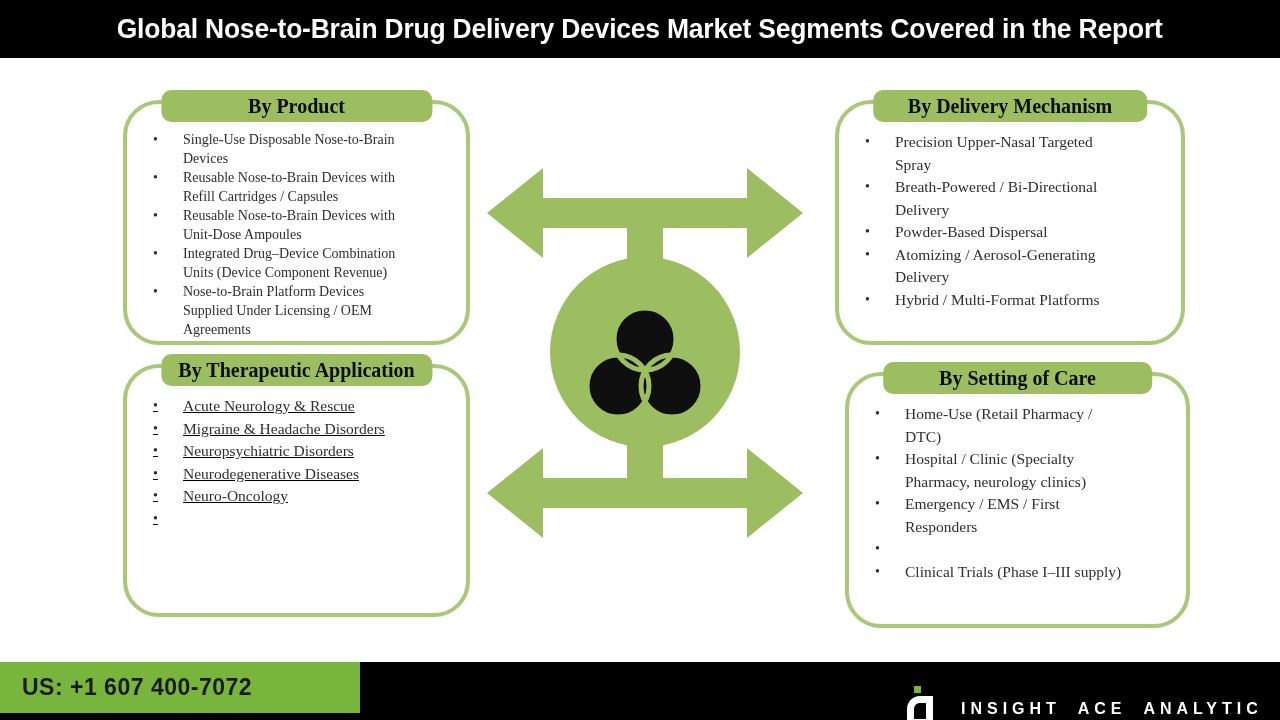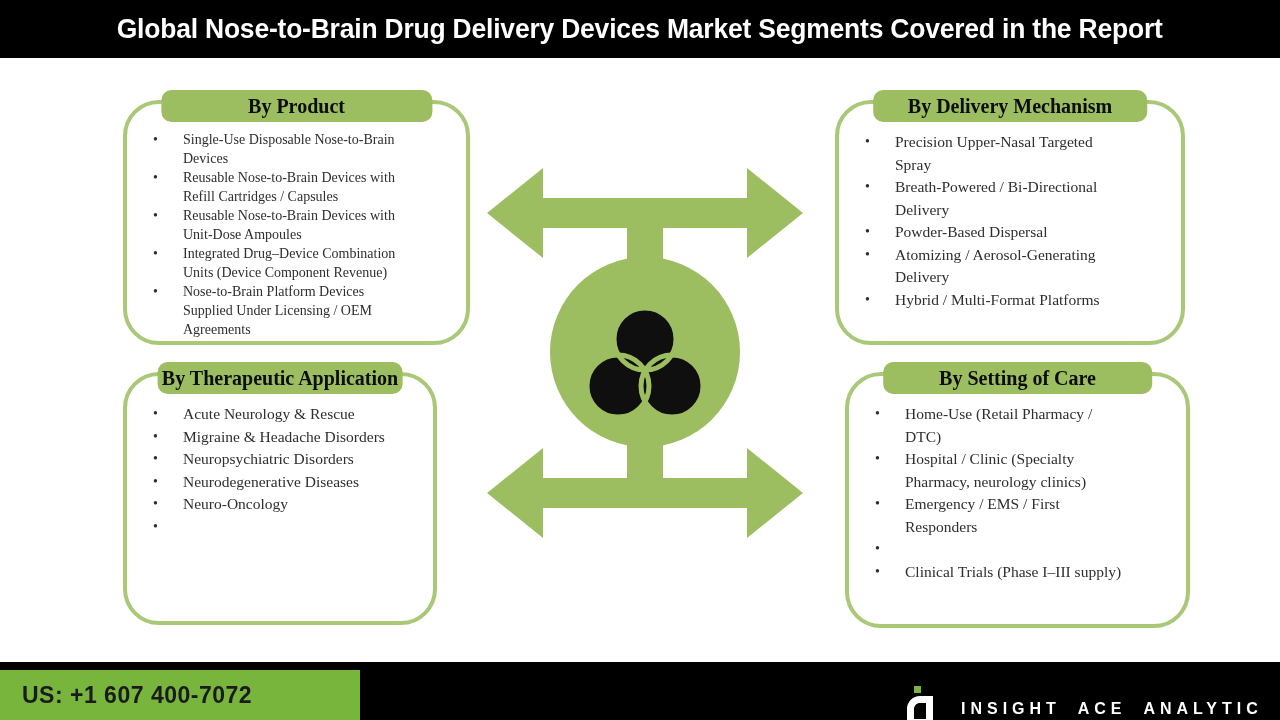--- a/index.html
+++ b/index.html
@@ -32,34 +32,34 @@
   }
   .seg-list{list-style:none;margin:0;padding:27px 12px 0 20px;color:#2e2e2e;}
   .seg-item{display:flex;margin:0;}
   .bullet{flex:0 0 36px;padding-left:6px;box-sizing:border-box;font-size:14px;}
   .item-text{flex:1;white-space:pre-line;}
 
   .box-product{left:123px;top:100px;width:347px;height:245px;}
   .box-product .seg-list{font-size:14px;line-height:19px;padding-top:26px;}
   .box-mechanism{left:835px;top:100px;width:350px;height:245px;}
   .box-mechanism .seg-list{font-size:15.5px;line-height:22.5px;}
-  .box-therapeutic{left:123px;top:372px;width:314px;height:253px;}
+  .box-therapeutic{left:123px;top:364px;width:347px;height:253px;text-decoration:underline;}
   .box-therapeutic .seg-list{font-size:15.5px;line-height:22.5px;}
   .box-care{left:845px;top:372px;width:345px;height:256px;}
   .box-care .seg-list{font-size:15.5px;line-height:22.5px;}
 
   
   .center-motif{position:absolute;left:485px;top:160px;width:320px;height:390px;}
   .center-motif svg{display:block;width:100%;height:100%;}
 
   
   .footer-black{position:absolute;left:0;top:662px;width:1280px;height:58px;background:#000;}
   .footer-green{
     position:absolute;left:0;top:662px;width:360px;height:51px;background:#77b53d;
-    display:flex;align-items:center;margin-top:8px;
+    display:flex;align-items:center;
   }
   .footer-green span{
     padding-left:22px;color:#1b1b1b;font-family:"Liberation Sans","DejaVu Sans",sans-serif;
     font-size:23px;font-weight:bold;letter-spacing:0.5px;white-space:nowrap;
   }
   .brand{
     position:absolute;left:905px;top:662px;height:58px;display:flex;align-items:center;margin-top:18px;
   }
   .brand .logo{width:30px;height:50px;margin-right:26px;}
   .brand .brand-name{

